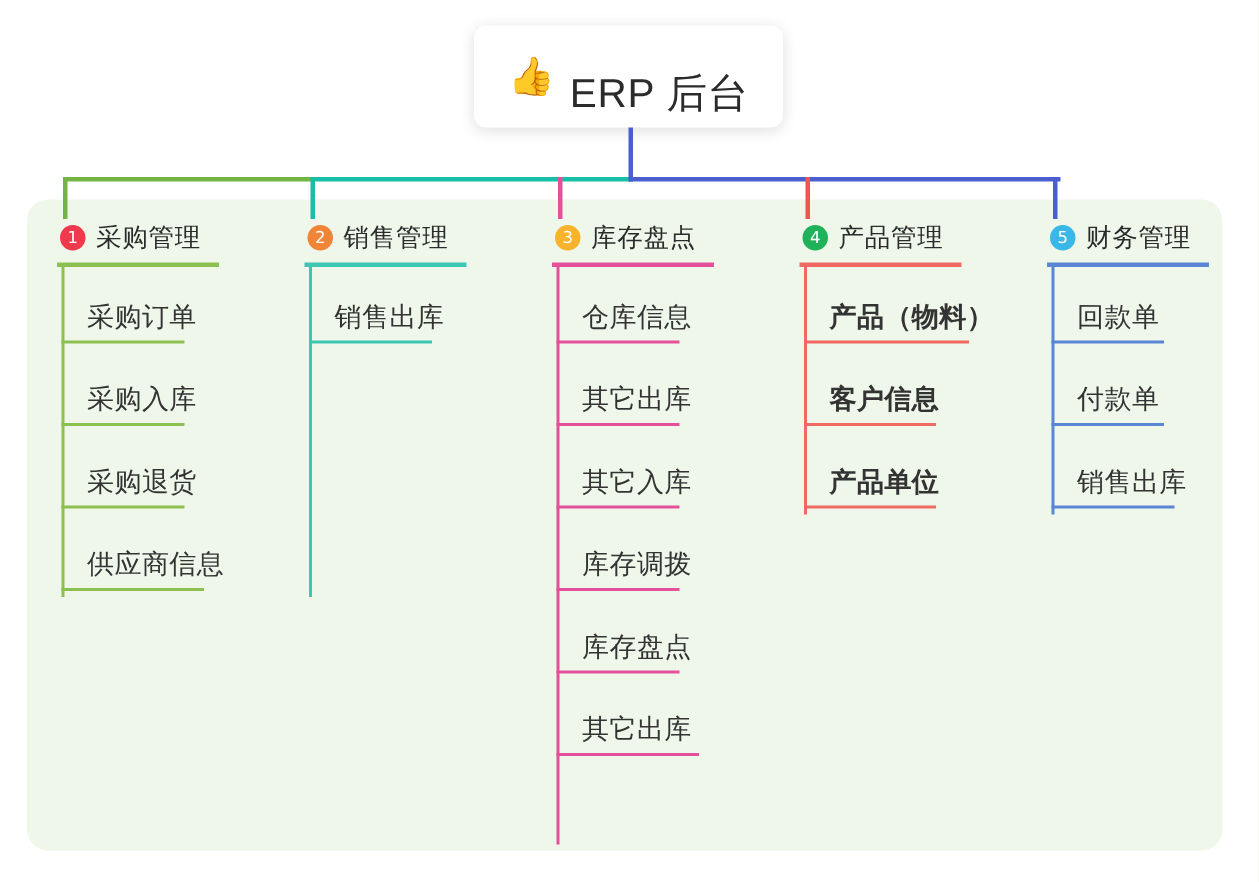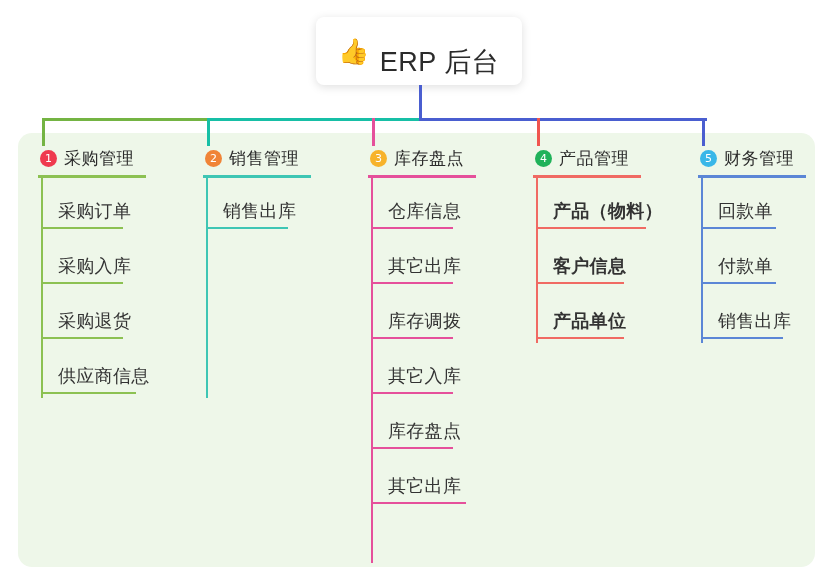--- a/index.html
+++ b/index.html
@@ -206,25 +206,25 @@
           <div class="spine" style="height: 385px; background: rgb(229, 80, 155);"></div>
           <div class="leaf">
             <span class="leaf-text">仓库信息</span>
             <div class="leaf-underline" style="width: 82px; background: rgb(229, 80, 155);"></div>
           </div>
           <div class="leaf">
             <span class="leaf-text">其它出库</span>
             <div class="leaf-underline" style="width: 82px; background: rgb(229, 80, 155);"></div>
           </div>
           <div class="leaf">
+            <span class="leaf-text">其它入库</span>
+            <div class="leaf-underline" style="width: 82px; background: rgb(229, 80, 155);"></div>
+          </div>
+          <div class="leaf">
             <span class="leaf-text">库存调拨</span>
-            <div class="leaf-underline" style="width: 82px; background: rgb(229, 80, 155);"></div>
-          </div>
-          <div class="leaf">
-            <span class="leaf-text">其它入库</span>
             <div class="leaf-underline" style="width: 82px; background: rgb(229, 80, 155);"></div>
           </div>
           <div class="leaf">
             <span class="leaf-text">库存盘点</span>
             <div class="leaf-underline" style="width: 82px; background: rgb(229, 80, 155);"></div>
           </div>
           <div class="leaf">
             <span class="leaf-text">其它出库</span>
             <div class="leaf-underline" style="width: 95px; background: rgb(229, 80, 155);"></div>
           </div>

